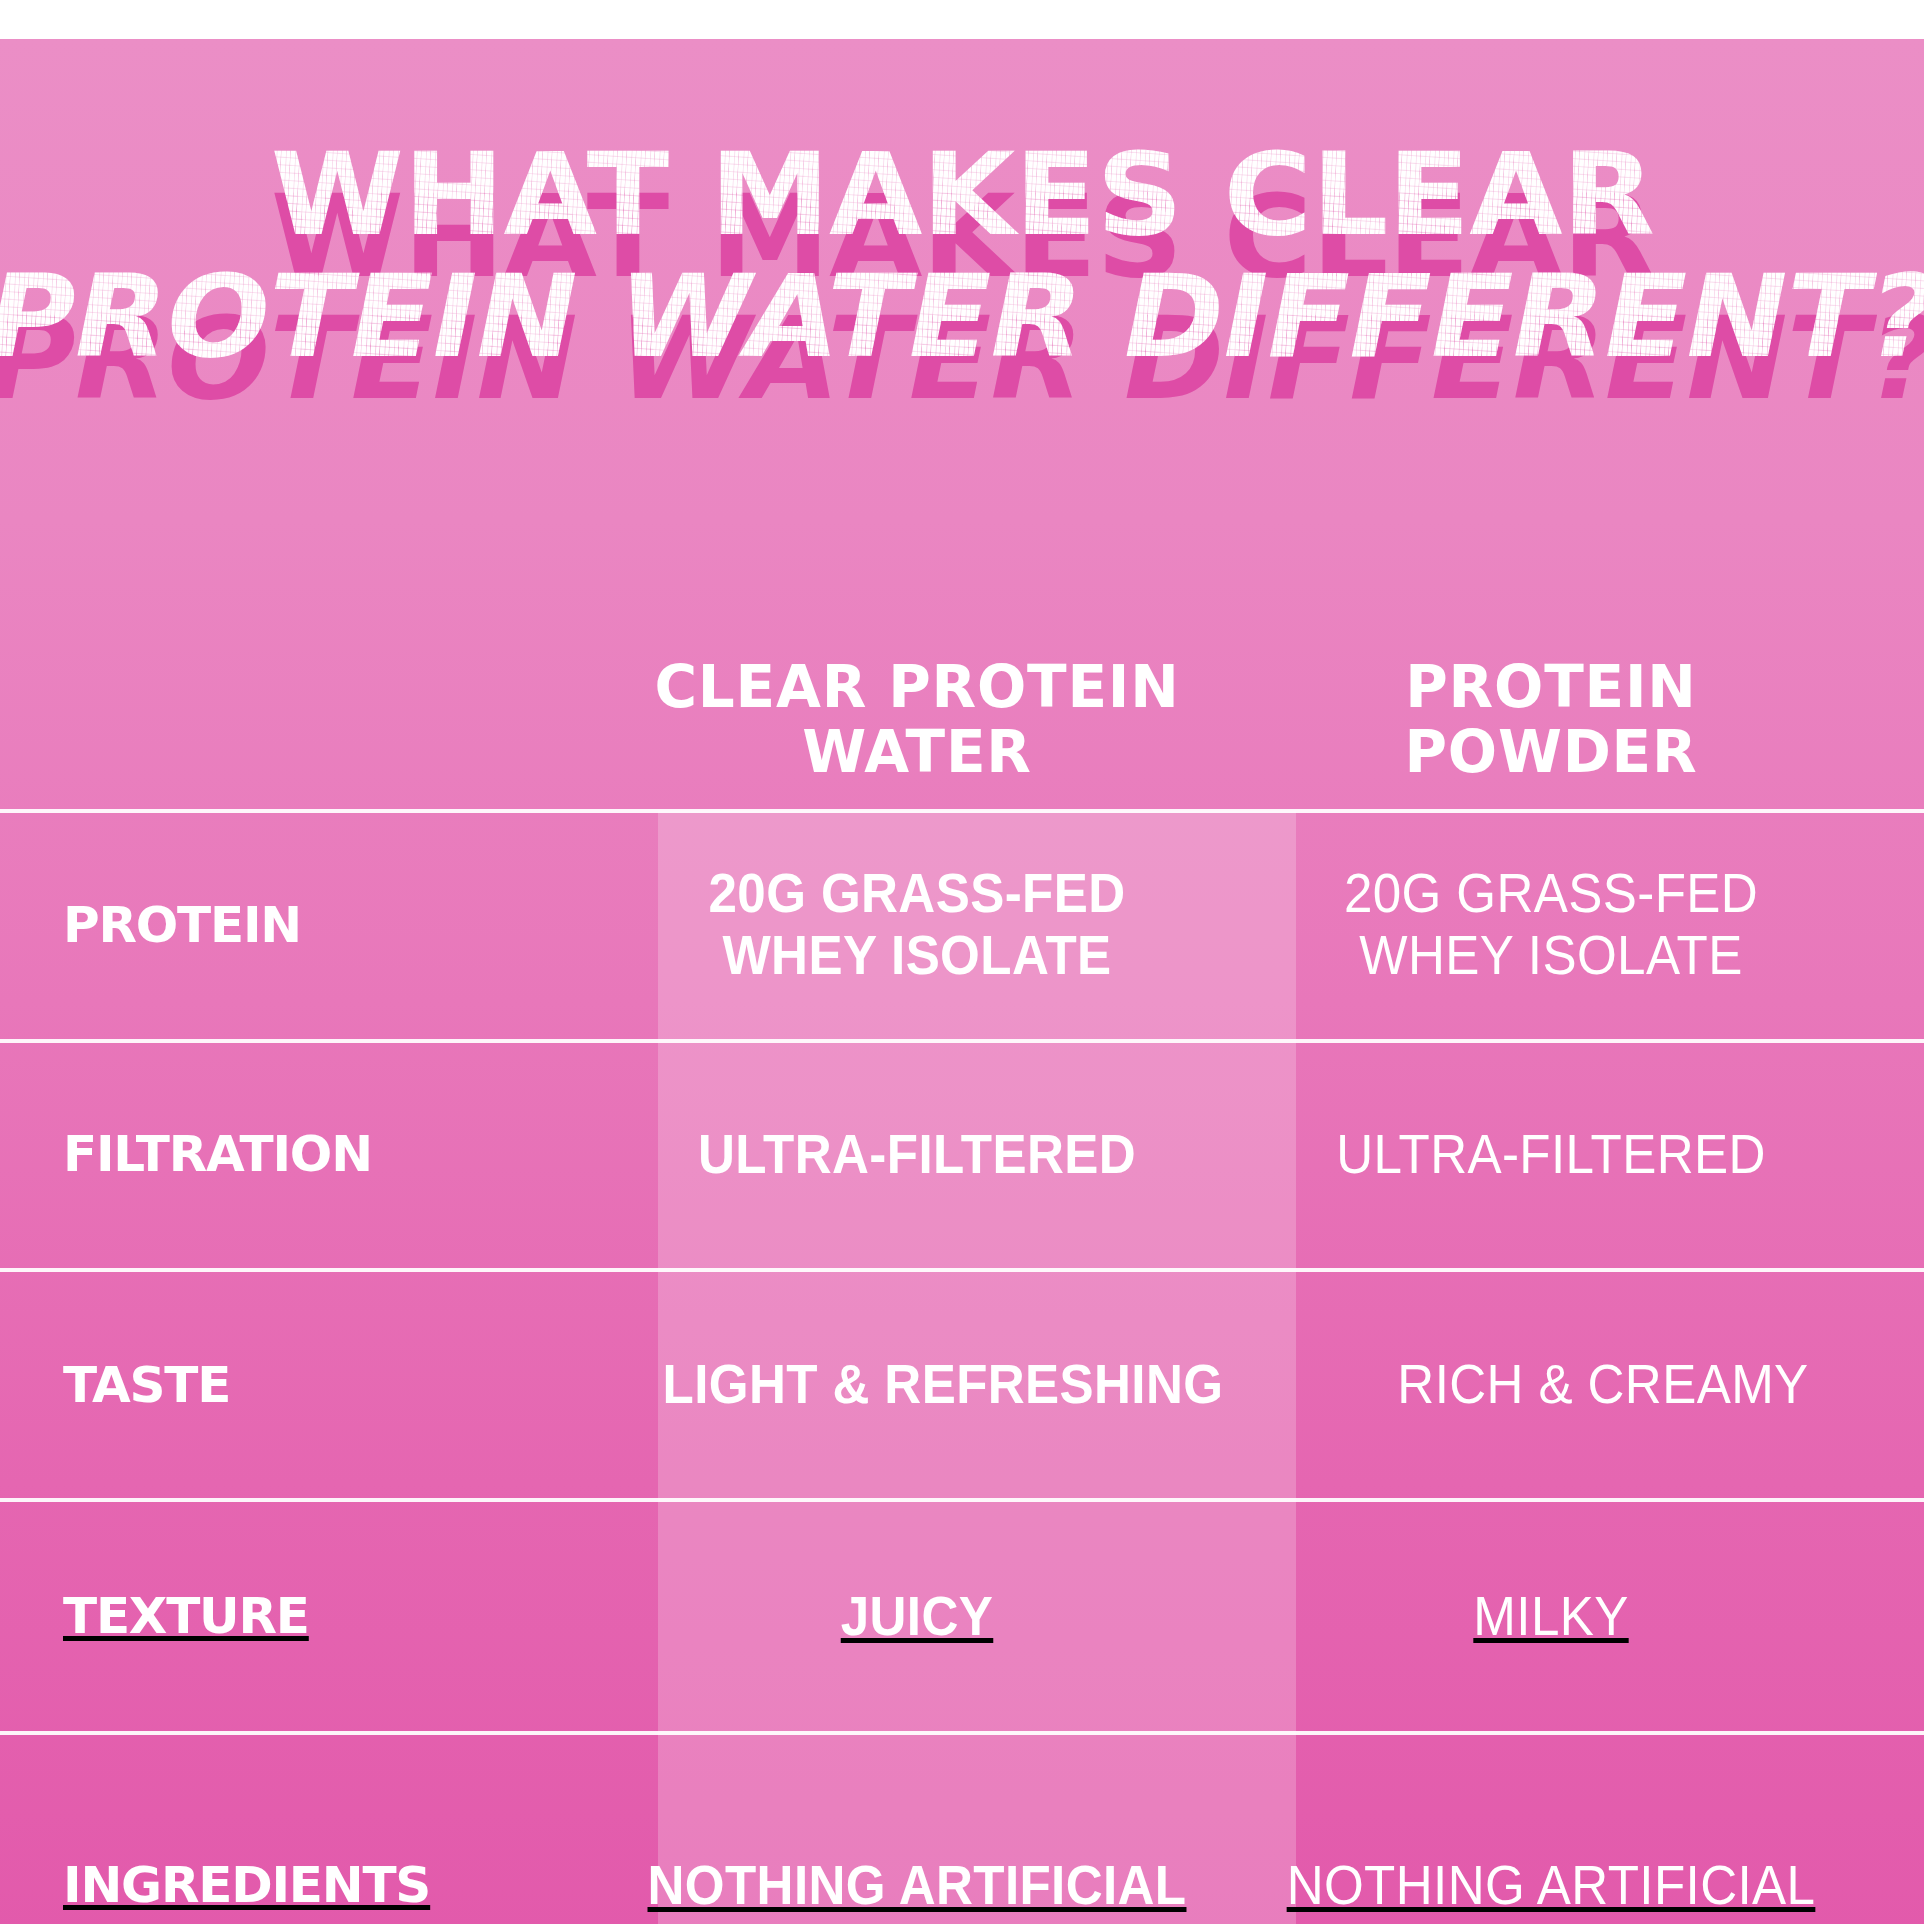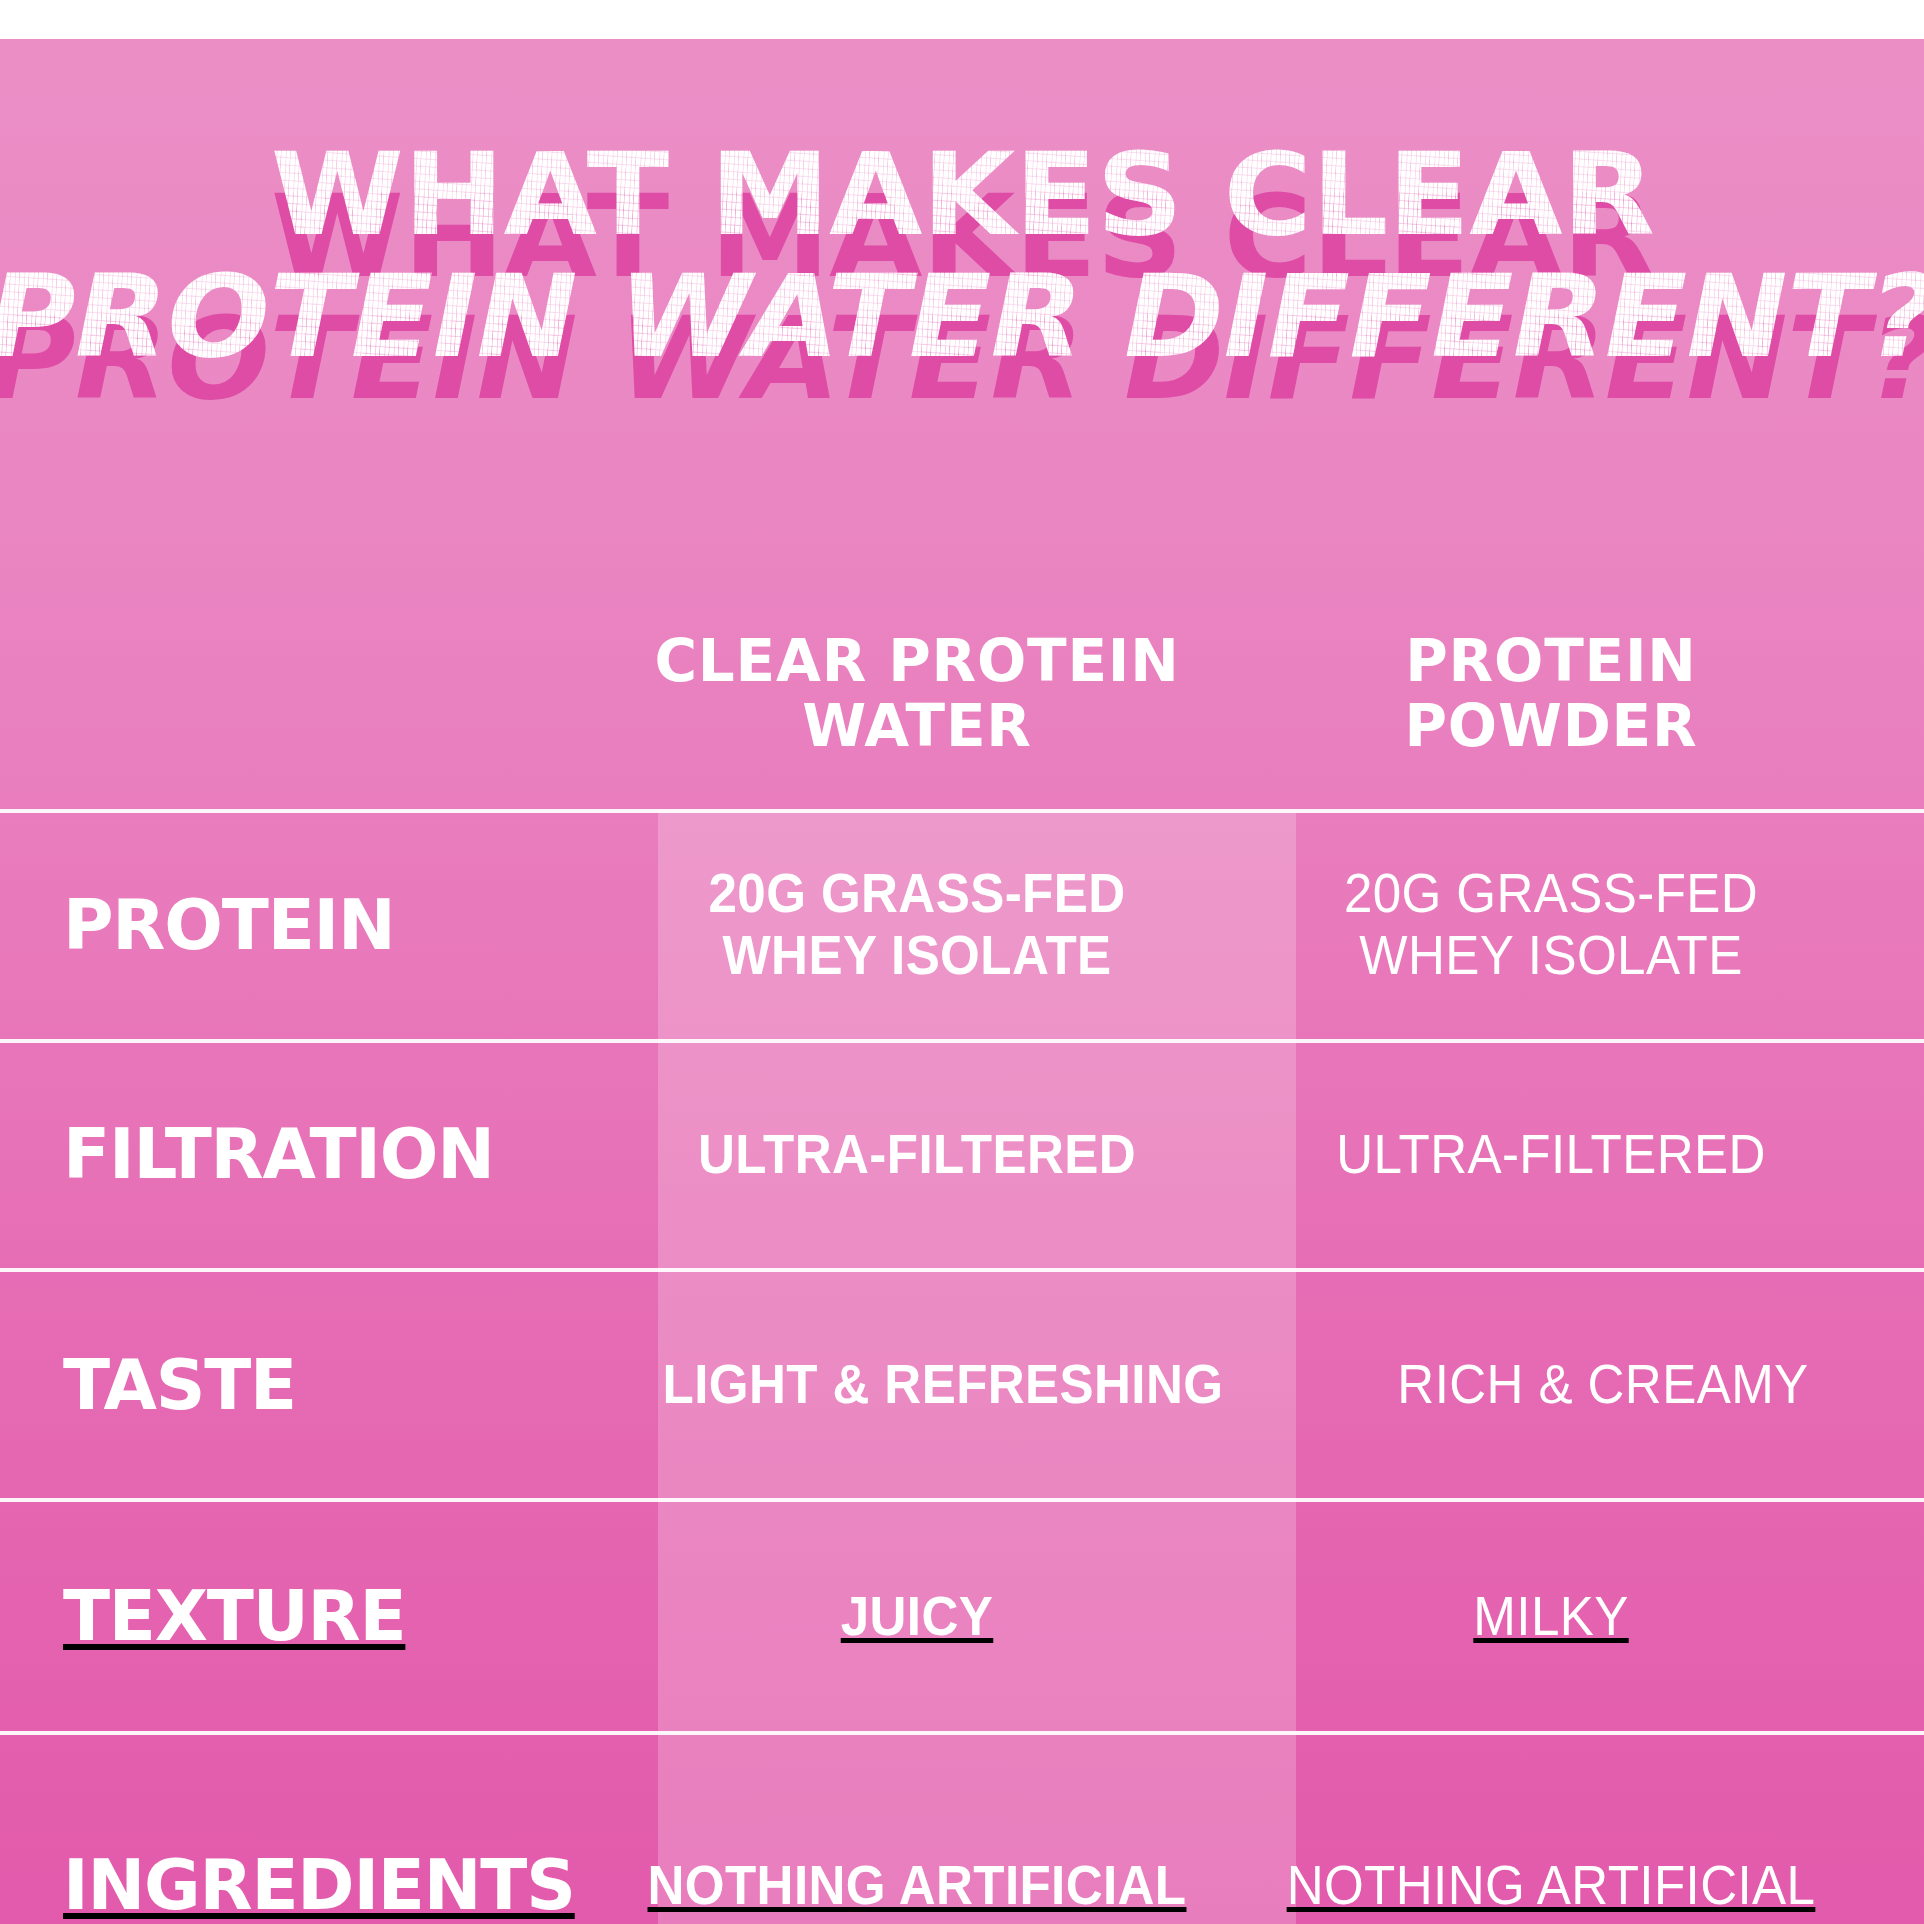--- a/index.html
+++ b/index.html
@@ -113,20 +113,21 @@
     top: 561px;
     bottom: 0;
     z-index: 2;
   }
 
   .row {
     position: absolute;
     left: 0;
     right: 0;
     display: flex;
+    align-items: center;
   }
 
   .row.header-row { top: 0;    height: 210px; }
   .row.r0         { top: 210px; height: 230px; }
   .row.r1         { top: 440px; height: 229px; }
   .row.r2         { top: 670px; height: 230px; gap: 26px; }
   .row.r3         { top: 900px; height: 233px; text-decoration: underline; }
   .row.r4         { top: 1170px; height: 231px; text-decoration: underline; }
 
   .divider {
@@ -155,21 +156,21 @@
   }
 
   .cell.label {
     width: 598px;
     justify-content: flex-start;
     text-align: left;
     padding-left: 63px;
     padding-right: 16px;
     font-family: "DejaVu Sans", sans-serif;
     font-weight: 700;
-    font-size: 69px;
+    font-size: 50px;
     letter-spacing: -1.2px;
     text-transform: uppercase;
   }
 
   .cell.col-a { width: 638px; }
   .cell.col-b { width: 630px; }
 
   
   .header-row .cell.col-a,
   .header-row .cell.col-b {

